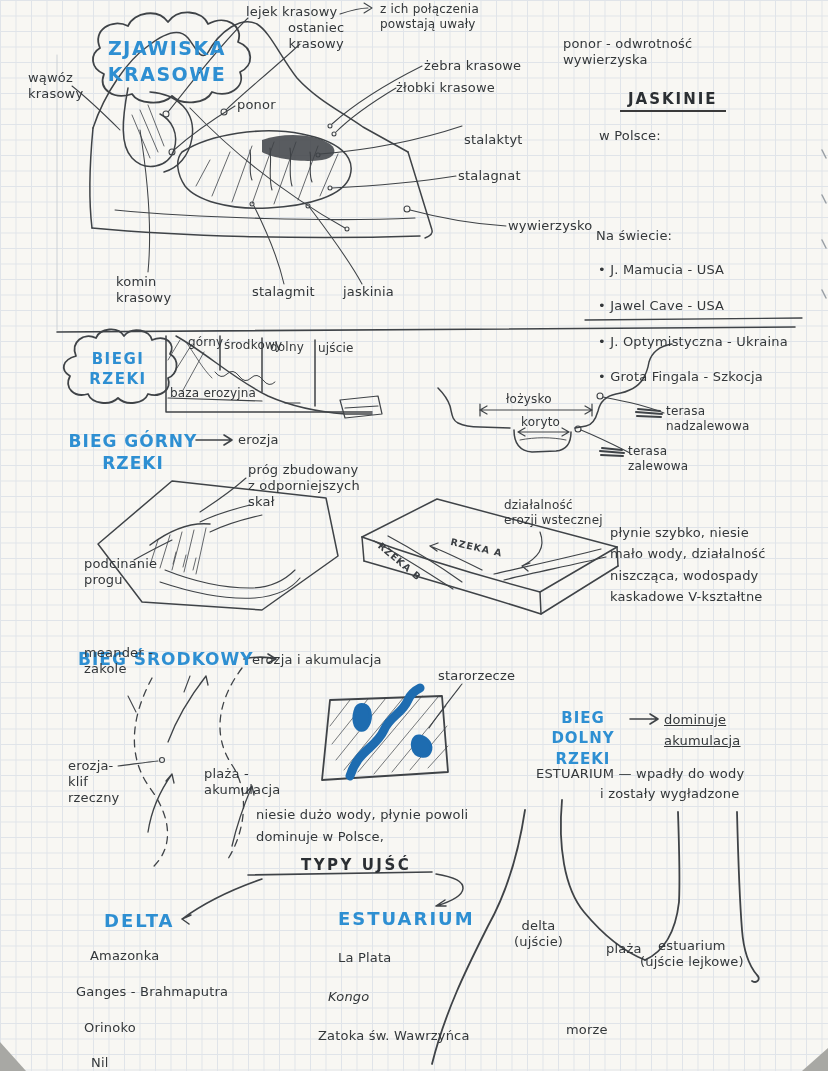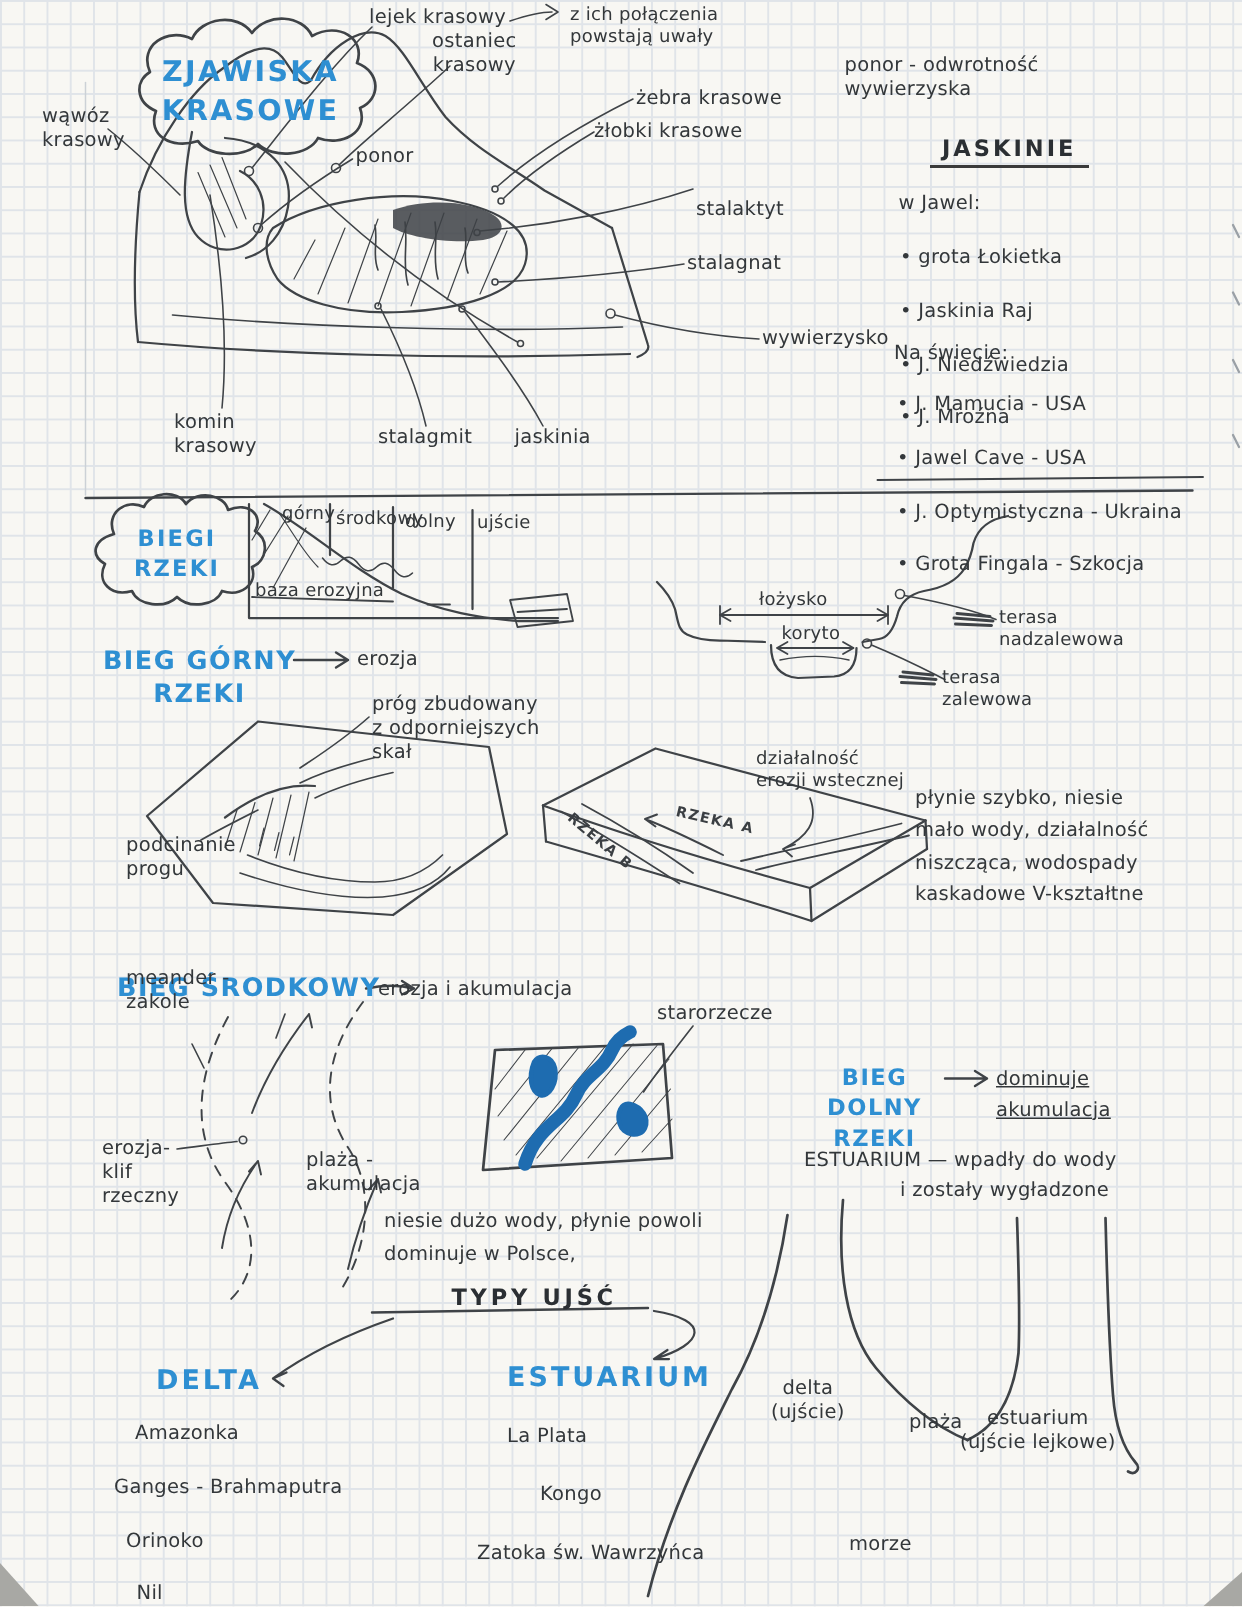--- a/index.html
+++ b/index.html
@@ -212,27 +212,21 @@
   <div class="lbl" style="left:508px; top:218px;">wywierzysko</div>
   <div class="lbl" style="left:116px; top:274px;">komin
 krasowy</div>
   <div class="lbl" style="left:252px; top:284px;">stalagmit</div>
   <div class="lbl" style="left:343px; top:284px;">jaskinia</div>
 
   <div class="lbl" style="left:563px; top:36px;">ponor - odwrotność
 wywierzyska</div>
 
   <div class="lbl caves-head" style="left:620px; top:90px;">JASKINIE</div>
-  <div class="lbl" style="left:599px; top:128px;">w Jawel:</div>
-  <div class="lbl list" style="left:600px; top:148px;">
-    <div class="row bullet">grota Łokietka</div>
-    <div class="row bullet">Jaskinia Raj</div>
-    <div class="row bullet">J. Niedźwiedzia</div>
-    <div class="row bullet">J. Mroźna</div>
-  </div>
+  <div class="lbl" style="left:599px; top:128px;">w Polsce:</div>
   <div class="lbl" style="left:596px; top:228px;">Na świecie:</div>
   <div class="lbl list" style="left:598px; top:246px;">
     <div class="row bullet">J. Mamucia - USA</div>
     <div class="row bullet">Jawel Cave - USA</div>
     <div class="row bullet">J. Optymistyczna - Ukraina</div>
     <div class="row bullet">Grota Fingala - Szkocja</div>
   </div>
 
   <div class="lbl blue bubble-title-sm center" style="left:70px; top:350px; width:96px;">BIEGI
 RZEKI</div>
@@ -295,21 +289,21 @@
     <div class="row" style="margin-left:8px;">Orinoko</div>
     <div class="row" style="margin-left:15px;">Nil</div>
     
     
     
   </div>
 
   <div class="lbl blue" style="left:338px; top:908px; font-size:18px; letter-spacing:2px;">ESTUARIUM</div>
   <div class="lbl list" style="left:314px; top:934px;">
     <div class="row" style="margin-left:24px; height:23px;">La Plata</div>
-    <div class="row" style="margin-left:46px; height:23px;">Kongo</div>
+    <div class="row" style="margin-left:14px; height:23px;font-style:italic;">Kongo</div>
     <div class="row" style="margin-left:4px;  height:23px;">Zatoka św. Wawrzyńca</div>
   </div>
 
   <div class="lbl center" style="left:514px; top:918px;">delta
 (ujście)</div>
   <div class="lbl" style="left:606px; top:941px;">plaża</div>
   <div class="lbl center" style="left:640px; top:938px;">estuarium
 (ujście lejkowe)</div>
   <div class="lbl" style="left:566px; top:1022px;">morze</div>
 

